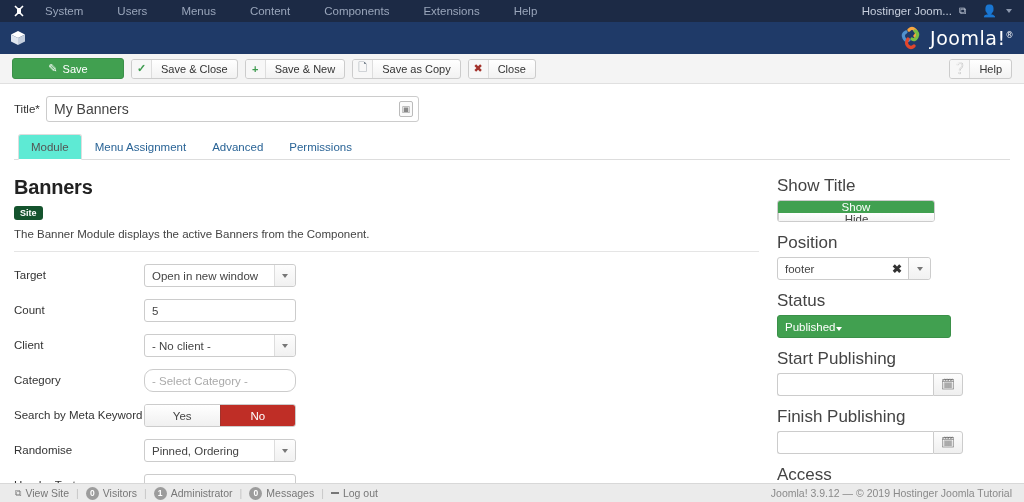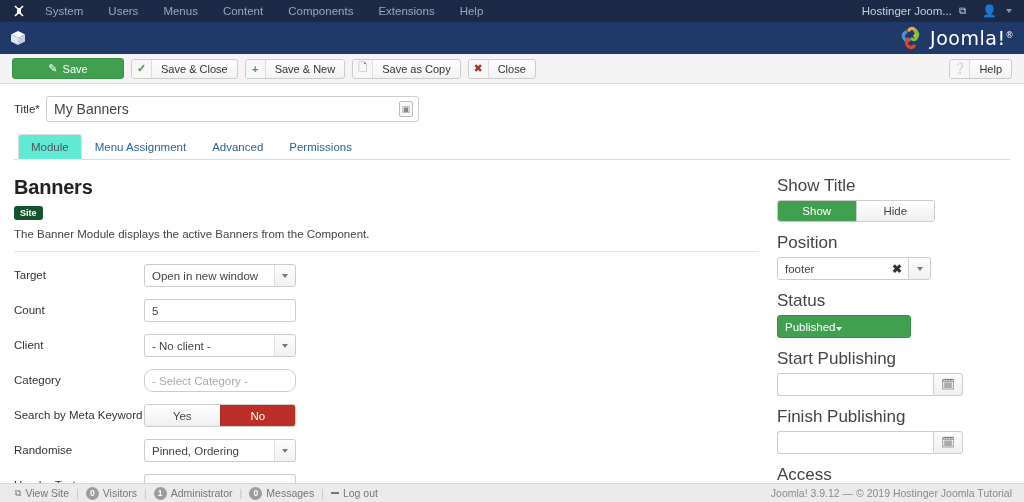--- a/index.html
+++ b/index.html
@@ -21,21 +21,21 @@
     padding: 0 8px;
     color: #9aa6bb;
     font-size: 11.5px;
   }
   .topbar-logo {
     width: 22px; height: 22px;
     display: flex; align-items: center; justify-content: center;
     margin-right: 6px;
   }
   .topbar-logo svg { display:block; }
-  .topbar-menu { display: flex; gap: 7px; }
+  .topbar-menu { display: flex; gap: 16px; }
   .topbar-item {
     padding: 3px 9px;
     color: #9aa6bb;
     white-space: nowrap;
     line-height: 16px;
   }
   .topbar-right {
     margin-left: auto;
     display: flex;
     align-items: center;
@@ -267,25 +267,25 @@
   .select-green {
     height: 23px;
     background: #41a050;
     border: 1px solid #3b9049;
     border-radius: 3px;
     color: #fff;
     display:flex; align-items:center;
     padding-left: 7px;
     font-size: 11.5px;
     position: relative;
-    width: 134px;
+    width: 174px;
   }
   .select-green .caret-wrap { border-left: none; background: transparent; }
   .select-green .caret { border-top-color:#fff; }
-  .toggle-group { display:flex; width: 158px; height: 22px; border:1px solid #ccc; border-radius:3px; overflow:hidden;}
+  .toggle-group { display:flex; width: 158px; height: 22px; border:1px solid #ccc; border-radius:3px; overflow:hidden;flex-direction:column;}
   .clear-x {
     position:absolute; right: 28px; top: 4px;
     font-size: 12px; color: #333; font-weight: bold;
     line-height: 14px;
   }
   .pos-split .caret-wrap {
     width: 22px;
     border-left: 1px solid #ccc;
   }
   .date-wrap { display:flex; width: 186px; height: 23px; }

